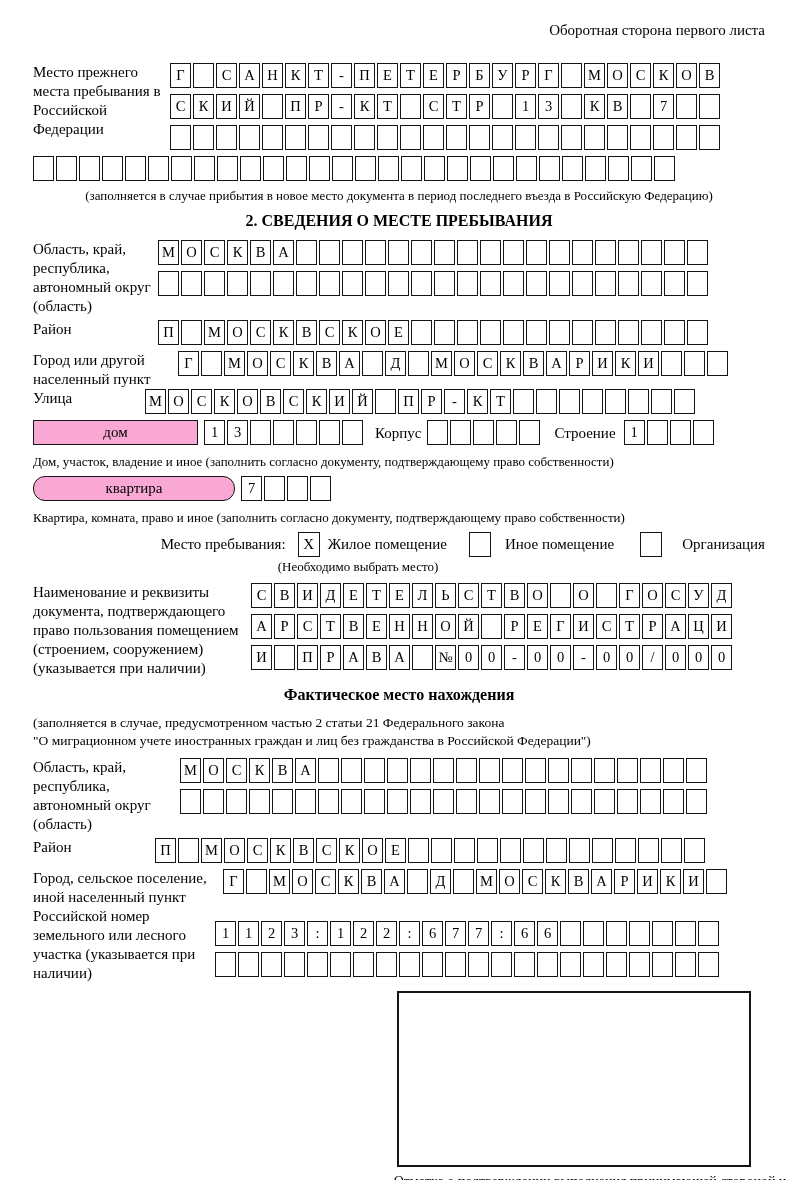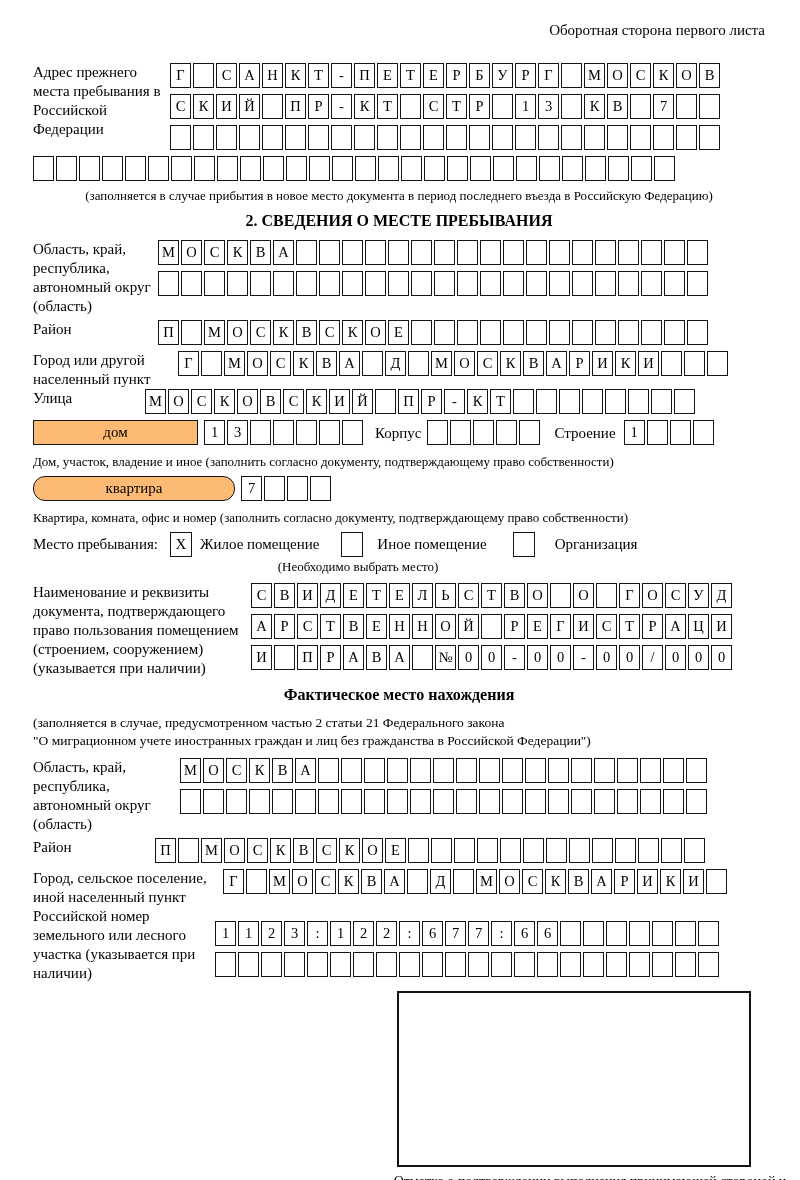--- a/index.html
+++ b/index.html
@@ -25,27 +25,27 @@
   .caption { font-size:13px; text-align:center; margin:0 0 6px 0; line-height:17px; }
   .sec-title { font-weight:bold; font-size:16px; text-align:center; margin:4px 0 10px 0; }
 
   .w137 { width:137px; } .w125 { width:125px; } .w145 { width:145px; } .w112 { width:112px; }
   .w147 { width:147px; } .w122 { width:122px; } .w190 { width:190px; } .w182 { width:182px; }
   .w218 { width:218px; }
 
   .labelbox {
     display:inline-block; border:1.6px solid #151515; height:23px;
     line-height:23px; text-align:center; font-size:15px; vertical-align:top;
-    margin-right:6px; background:#fdba74;
+    margin-right:6px; background:#f9a8d4;
   }
   .inline-label { display:inline-block; font-size:15px; line-height:26px; vertical-align:top; }
   .houserow { white-space:nowrap; margin-bottom:2px; }
   .inlinecells { display:inline-block; vertical-align:top; }
 
-  .stayrow { display:flex; align-items:center; font-size:15px; margin:4px 0 2px 0; }
+  .stayrow { display:flex; align-items:center; font-size:15px; margin:4px 0 2px 0;justify-content:flex-end; }
   .chk {
     display:inline-block; width:20px; height:23px; border:1.6px solid #151515;
     text-align:center; line-height:23px; font-size:15px; background:#fff; flex-shrink:0;
   }
   .stay-note { font-size:13px; margin:0 0 8px 205px; width:240px; text-align:center; }
 
   .subcaption { font-size:13.5px; line-height:18px; }
 
   .stamp-wrap { margin-left:357px; width:400px; margin-top:8px; }
   .stamp-box { width:350px; height:172px; border:2px solid #151515; margin:0 0 6px 7px; background:#fff; }
@@ -53,21 +53,21 @@
   .mt4 { margin-top:4px; } .mt8 { margin-top:8px; } .mt14 { margin-top:14px; }
 </style>
 </head>
 <body>
 
 <div class="page">
 
   <div class="header-note">Оборотная сторона первого листа</div>
 
   <div class="fieldrow">
-    <div class="flabel w137">Адрес прежнего места пребывания в Российской Федерации</div>
+    <div class="flabel w137">Место прежнего места пребывания в Российской Федерации</div>
     <div>
       <div class="cellrow"><span class="cell">Г</span><span class="cell"></span><span class="cell">С</span><span class="cell">А</span><span class="cell">Н</span><span class="cell">К</span><span class="cell">Т</span><span class="cell">-</span><span class="cell">П</span><span class="cell">Е</span><span class="cell">Т</span><span class="cell">Е</span><span class="cell">Р</span><span class="cell">Б</span><span class="cell">У</span><span class="cell">Р</span><span class="cell">Г</span><span class="cell"></span><span class="cell">М</span><span class="cell">О</span><span class="cell">С</span><span class="cell">К</span><span class="cell">О</span><span class="cell">В</span></div>
       <div class="cellrow"><span class="cell">С</span><span class="cell">К</span><span class="cell">И</span><span class="cell">Й</span><span class="cell"></span><span class="cell">П</span><span class="cell">Р</span><span class="cell">-</span><span class="cell">К</span><span class="cell">Т</span><span class="cell"></span><span class="cell">С</span><span class="cell">Т</span><span class="cell">Р</span><span class="cell"></span><span class="cell">1</span><span class="cell">3</span><span class="cell"></span><span class="cell">К</span><span class="cell">В</span><span class="cell"></span><span class="cell">7</span><span class="cell"></span><span class="cell"></span></div>
       <div class="cellrow"><span class="cell"></span><span class="cell"></span><span class="cell"></span><span class="cell"></span><span class="cell"></span><span class="cell"></span><span class="cell"></span><span class="cell"></span><span class="cell"></span><span class="cell"></span><span class="cell"></span><span class="cell"></span><span class="cell"></span><span class="cell"></span><span class="cell"></span><span class="cell"></span><span class="cell"></span><span class="cell"></span><span class="cell"></span><span class="cell"></span><span class="cell"></span><span class="cell"></span><span class="cell"></span><span class="cell"></span></div>
     </div>
   </div>
   <div class="cellrow"><span class="cell"></span><span class="cell"></span><span class="cell"></span><span class="cell"></span><span class="cell"></span><span class="cell"></span><span class="cell"></span><span class="cell"></span><span class="cell"></span><span class="cell"></span><span class="cell"></span><span class="cell"></span><span class="cell"></span><span class="cell"></span><span class="cell"></span><span class="cell"></span><span class="cell"></span><span class="cell"></span><span class="cell"></span><span class="cell"></span><span class="cell"></span><span class="cell"></span><span class="cell"></span><span class="cell"></span><span class="cell"></span><span class="cell"></span><span class="cell"></span><span class="cell"></span></div>
   <div class="caption mb8">(заполняется в случае прибытия в новое место документа в период последнего въезда в Российскую Федерацию)</div>
 
   <div class="sec-title">2. СВЕДЕНИЯ О МЕСТЕ ПРЕБЫВАНИЯ</div>
@@ -96,21 +96,21 @@
   </div>
 
   <div class="houserow">
     <span class="labelbox" style="width:163px;"><span>дом</span></span><span class="inlinecells cellrow"><span class="cell">1</span><span class="cell">3</span><span class="cell"></span><span class="cell"></span><span class="cell"></span><span class="cell"></span><span class="cell"></span></span><span class="inline-label" style="margin:0 6px 0 10px;">Корпус</span><span class="inlinecells cellrow"><span class="cell"></span><span class="cell"></span><span class="cell"></span><span class="cell"></span><span class="cell"></span></span><span class="inline-label" style="margin:0 8px 0 12px;">Строение</span><span class="inlinecells cellrow"><span class="cell">1</span><span class="cell"></span><span class="cell"></span><span class="cell"></span></span>
   </div>
   <div class="caption mb6" style="text-align:left;">Дом, участок, владение и иное (заполнить согласно документу, подтверждающему право собственности)</div>
 
   <div class="houserow">
     <span class="labelbox" style="width:200px;border-radius:12px;"><span>квартира</span></span><span class="inlinecells cellrow"><span class="cell">7</span><span class="cell"></span><span class="cell"></span><span class="cell"></span></span>
   </div>
-  <div class="caption mb6" style="text-align:left;">Квартира, комната, офис и номер (заполнить согласно документу, подтверждающему право собственности)</div>
+  <div class="caption mb6" style="text-align:left;">Квартира, комната, право и иное (заполнить согласно документу, подтверждающему право собственности)</div>
 
   <div class="stayrow">
     <span style="width:137px;">Место пребывания:</span>
     <span class="chk">X</span>
     <span style="margin:0 22px 0 8px;">Жилое помещение</span>
     <span class="chk"></span>
     <span style="margin:0 26px 0 14px;">Иное помещение</span>
     <span class="chk"></span>
     <span style="margin-left:20px;">Организация</span>
   </div>

